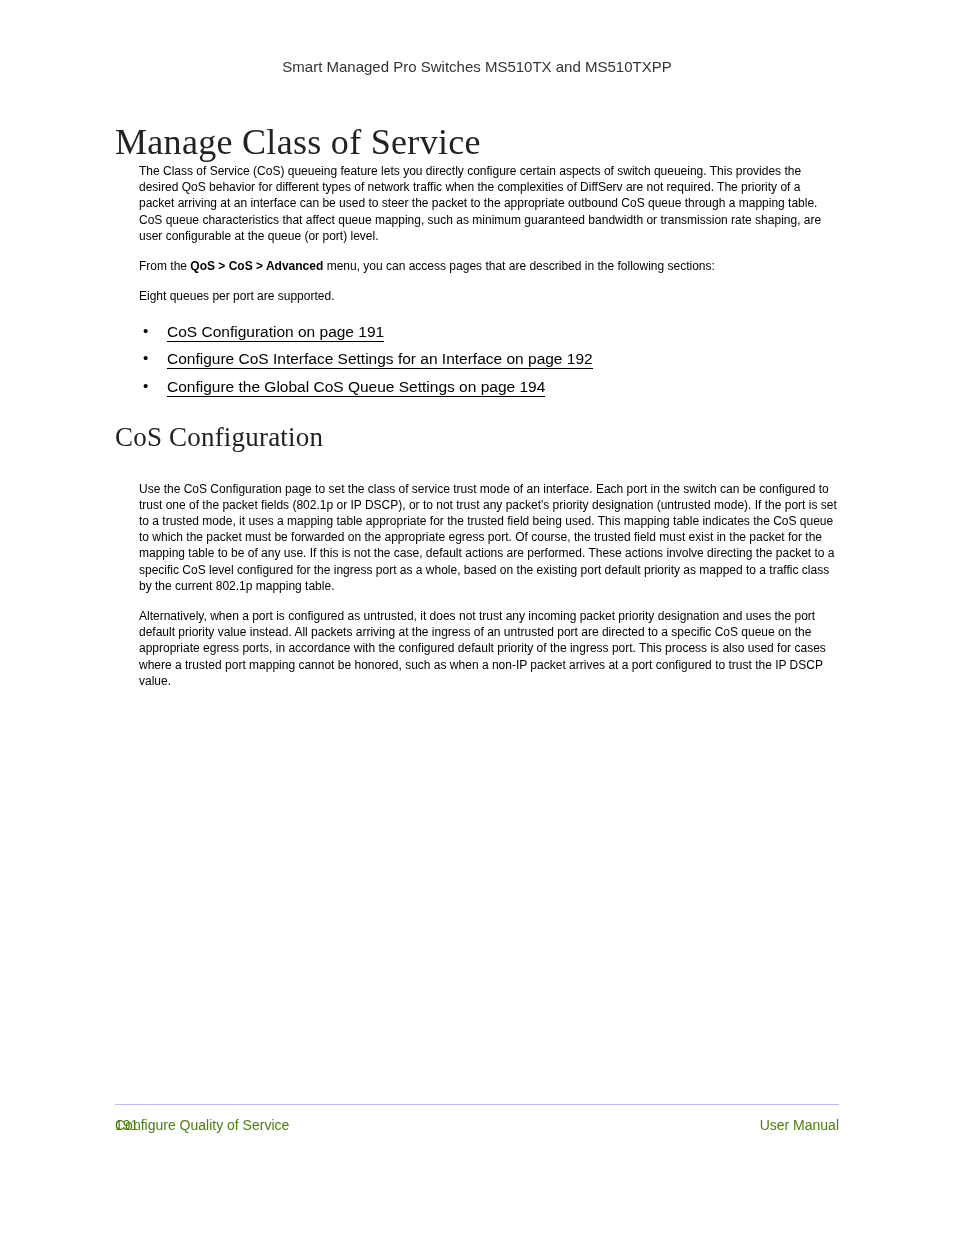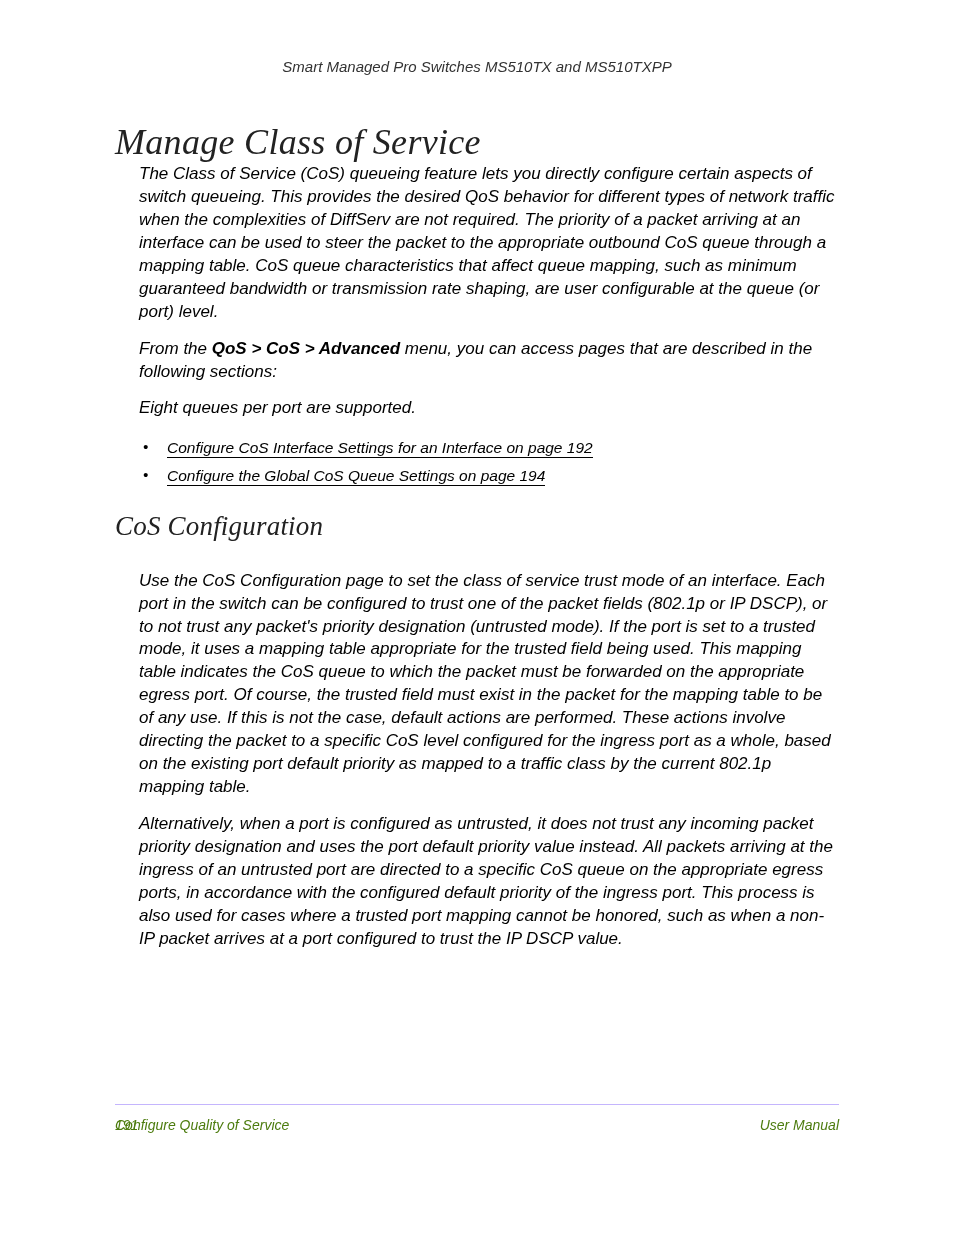--- a/index.html
+++ b/index.html
@@ -2,39 +2,38 @@
 <html><head>
 <meta charset="utf-8">
 <style>
   * { box-sizing: border-box; margin: 0; padding: 0; }
   html, body { width: 954px; height: 1235px; background: #fff; font-family: Arial, Helvetica, sans-serif; color: #000; }
   .page {
     width: 954px;
     height: 1209px;
     padding: 58px 115px 0 115px;
     position: relative;
-    font-style: italic;
   }
   .header {
     text-align: center;
     font-family: Arial, Helvetica, sans-serif;
     font-size: 15px;
     color: #333;
     margin-bottom: 46px;
     font-weight: 400;
   }
   .h1 {
     font-family: Georgia, 'Times New Roman', serif;
     font-weight: 300;
     font-size: 36px;
     color: #222;
     letter-spacing: 0.3px;
   }
   .body-text {
-    font-size: 17px;
+    font-size: 12px;
     line-height: 1.35;
     color: #000;
     margin: 0 0 14px 24px;
   }
   .body-text b { font-weight: bold; }
   ul.links {
     list-style: none;
     margin: 0 0 22px 24px;
     padding: 0;
   }
@@ -90,20 +89,21 @@
 
   <h1 class="h1">Manage Class of Service</h1>
 
   <p class="body-text">The Class of Service (CoS) queueing feature lets you directly configure certain aspects of switch queueing. This provides the desired QoS behavior for different types of network traffic when the complexities of DiffServ are not required. The priority of a packet arriving at an interface can be used to steer the packet to the appropriate outbound CoS queue through a mapping table. CoS queue characteristics that affect queue mapping, such as minimum guaranteed bandwidth or transmission rate shaping, are user configurable at the queue (or port) level.</p>
   <p class="body-text">
     <span>From the </span><b>QoS &gt; CoS &gt; Advanced</b><span> menu, you can access pages that are described in the following sections:</span>
   </p>
   <p class="body-text">Eight queues per port are supported.</p>
 
   <ul class="links">
+    <li><span class="link">CoS Configuration on page 191</span></li>
     <li><span class="link">Configure CoS Interface Settings for an Interface on page 192</span></li>
     <li><span class="link">Configure the Global CoS Queue Settings on page 194</span></li>
   </ul>
 
   <h2 class="h2">CoS Configuration</h2>
 
   <p class="body-text">Use the CoS Configuration page to set the class of service trust mode of an interface. Each port in the switch can be configured to trust one of the packet fields (802.1p or IP DSCP), or to not trust any packet's priority designation (untrusted mode). If the port is set to a trusted mode, it uses a mapping table appropriate for the trusted field being used. This mapping table indicates the CoS queue to which the packet must be forwarded on the appropriate egress port. Of course, the trusted field must exist in the packet for the mapping table to be of any use. If this is not the case, default actions are performed. These actions involve directing the packet to a specific CoS level configured for the ingress port as a whole, based on the existing port default priority as mapped to a traffic class by the current 802.1p mapping table.</p>
   <p class="body-text">Alternatively, when a port is configured as untrusted, it does not trust any incoming packet priority designation and uses the port default priority value instead. All packets arriving at the ingress of an untrusted port are directed to a specific CoS queue on the appropriate egress ports, in accordance with the configured default priority of the ingress port. This process is also used for cases where a trusted port mapping cannot be honored, such as when a non-IP packet arrives at a port configured to trust the IP DSCP value.</p>
 
   <div class="footer">

